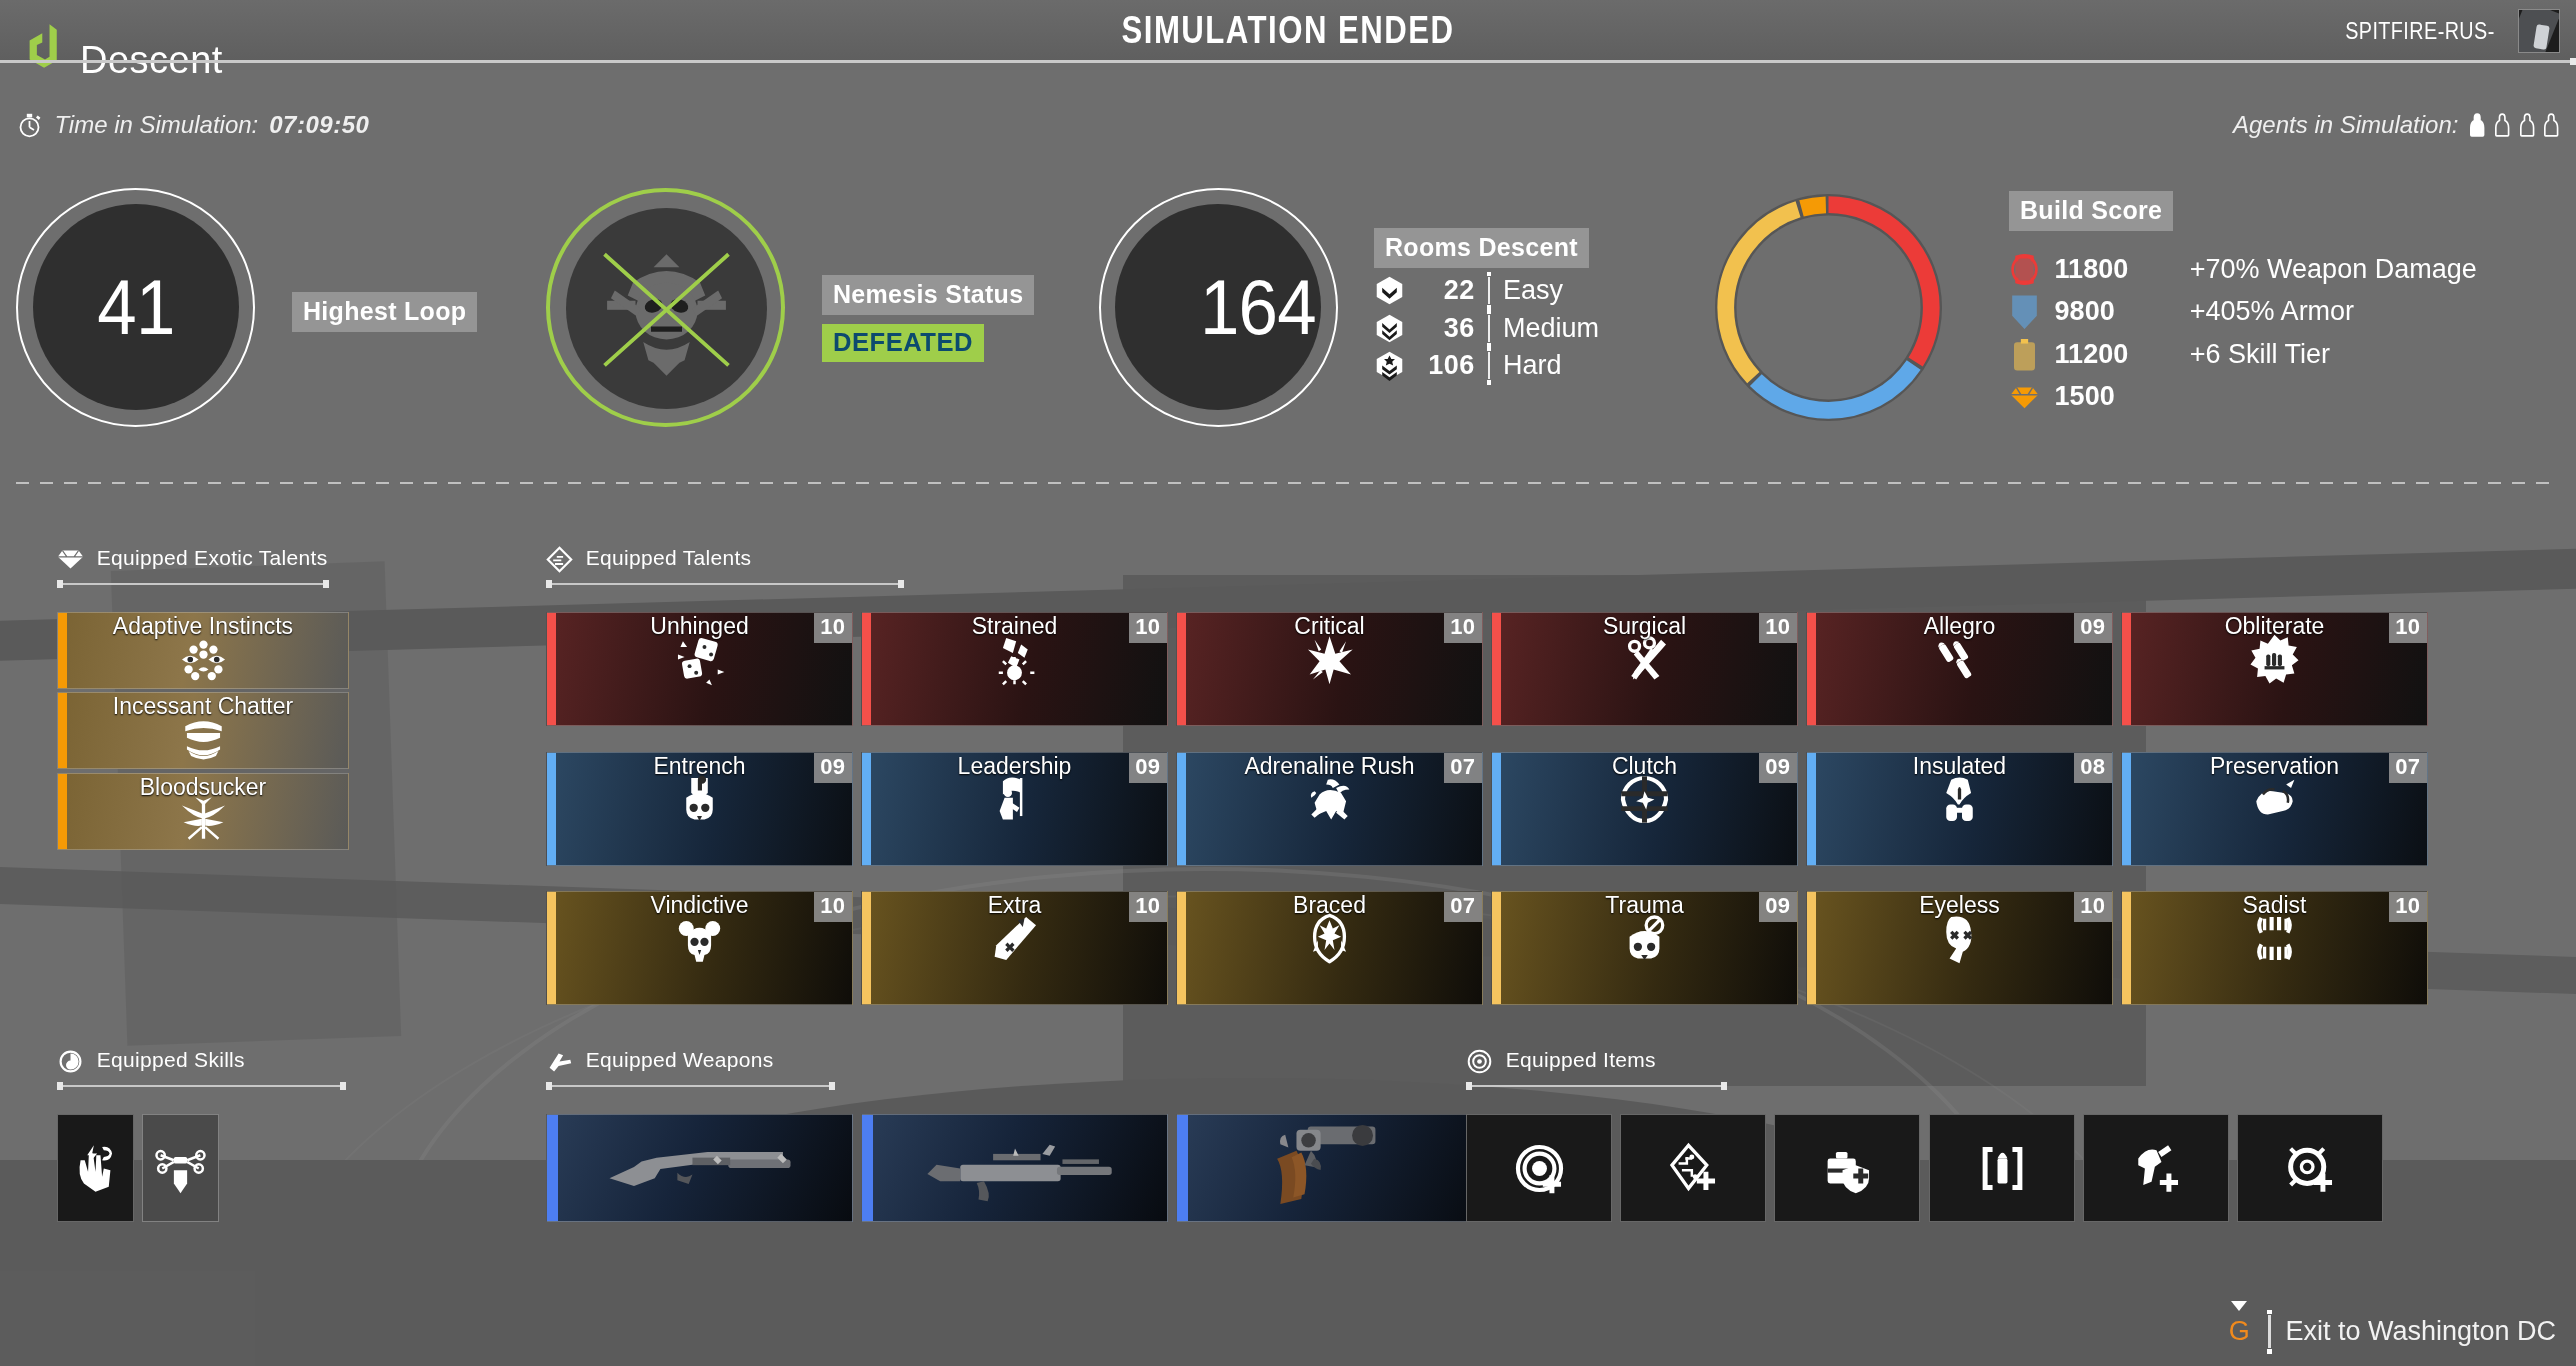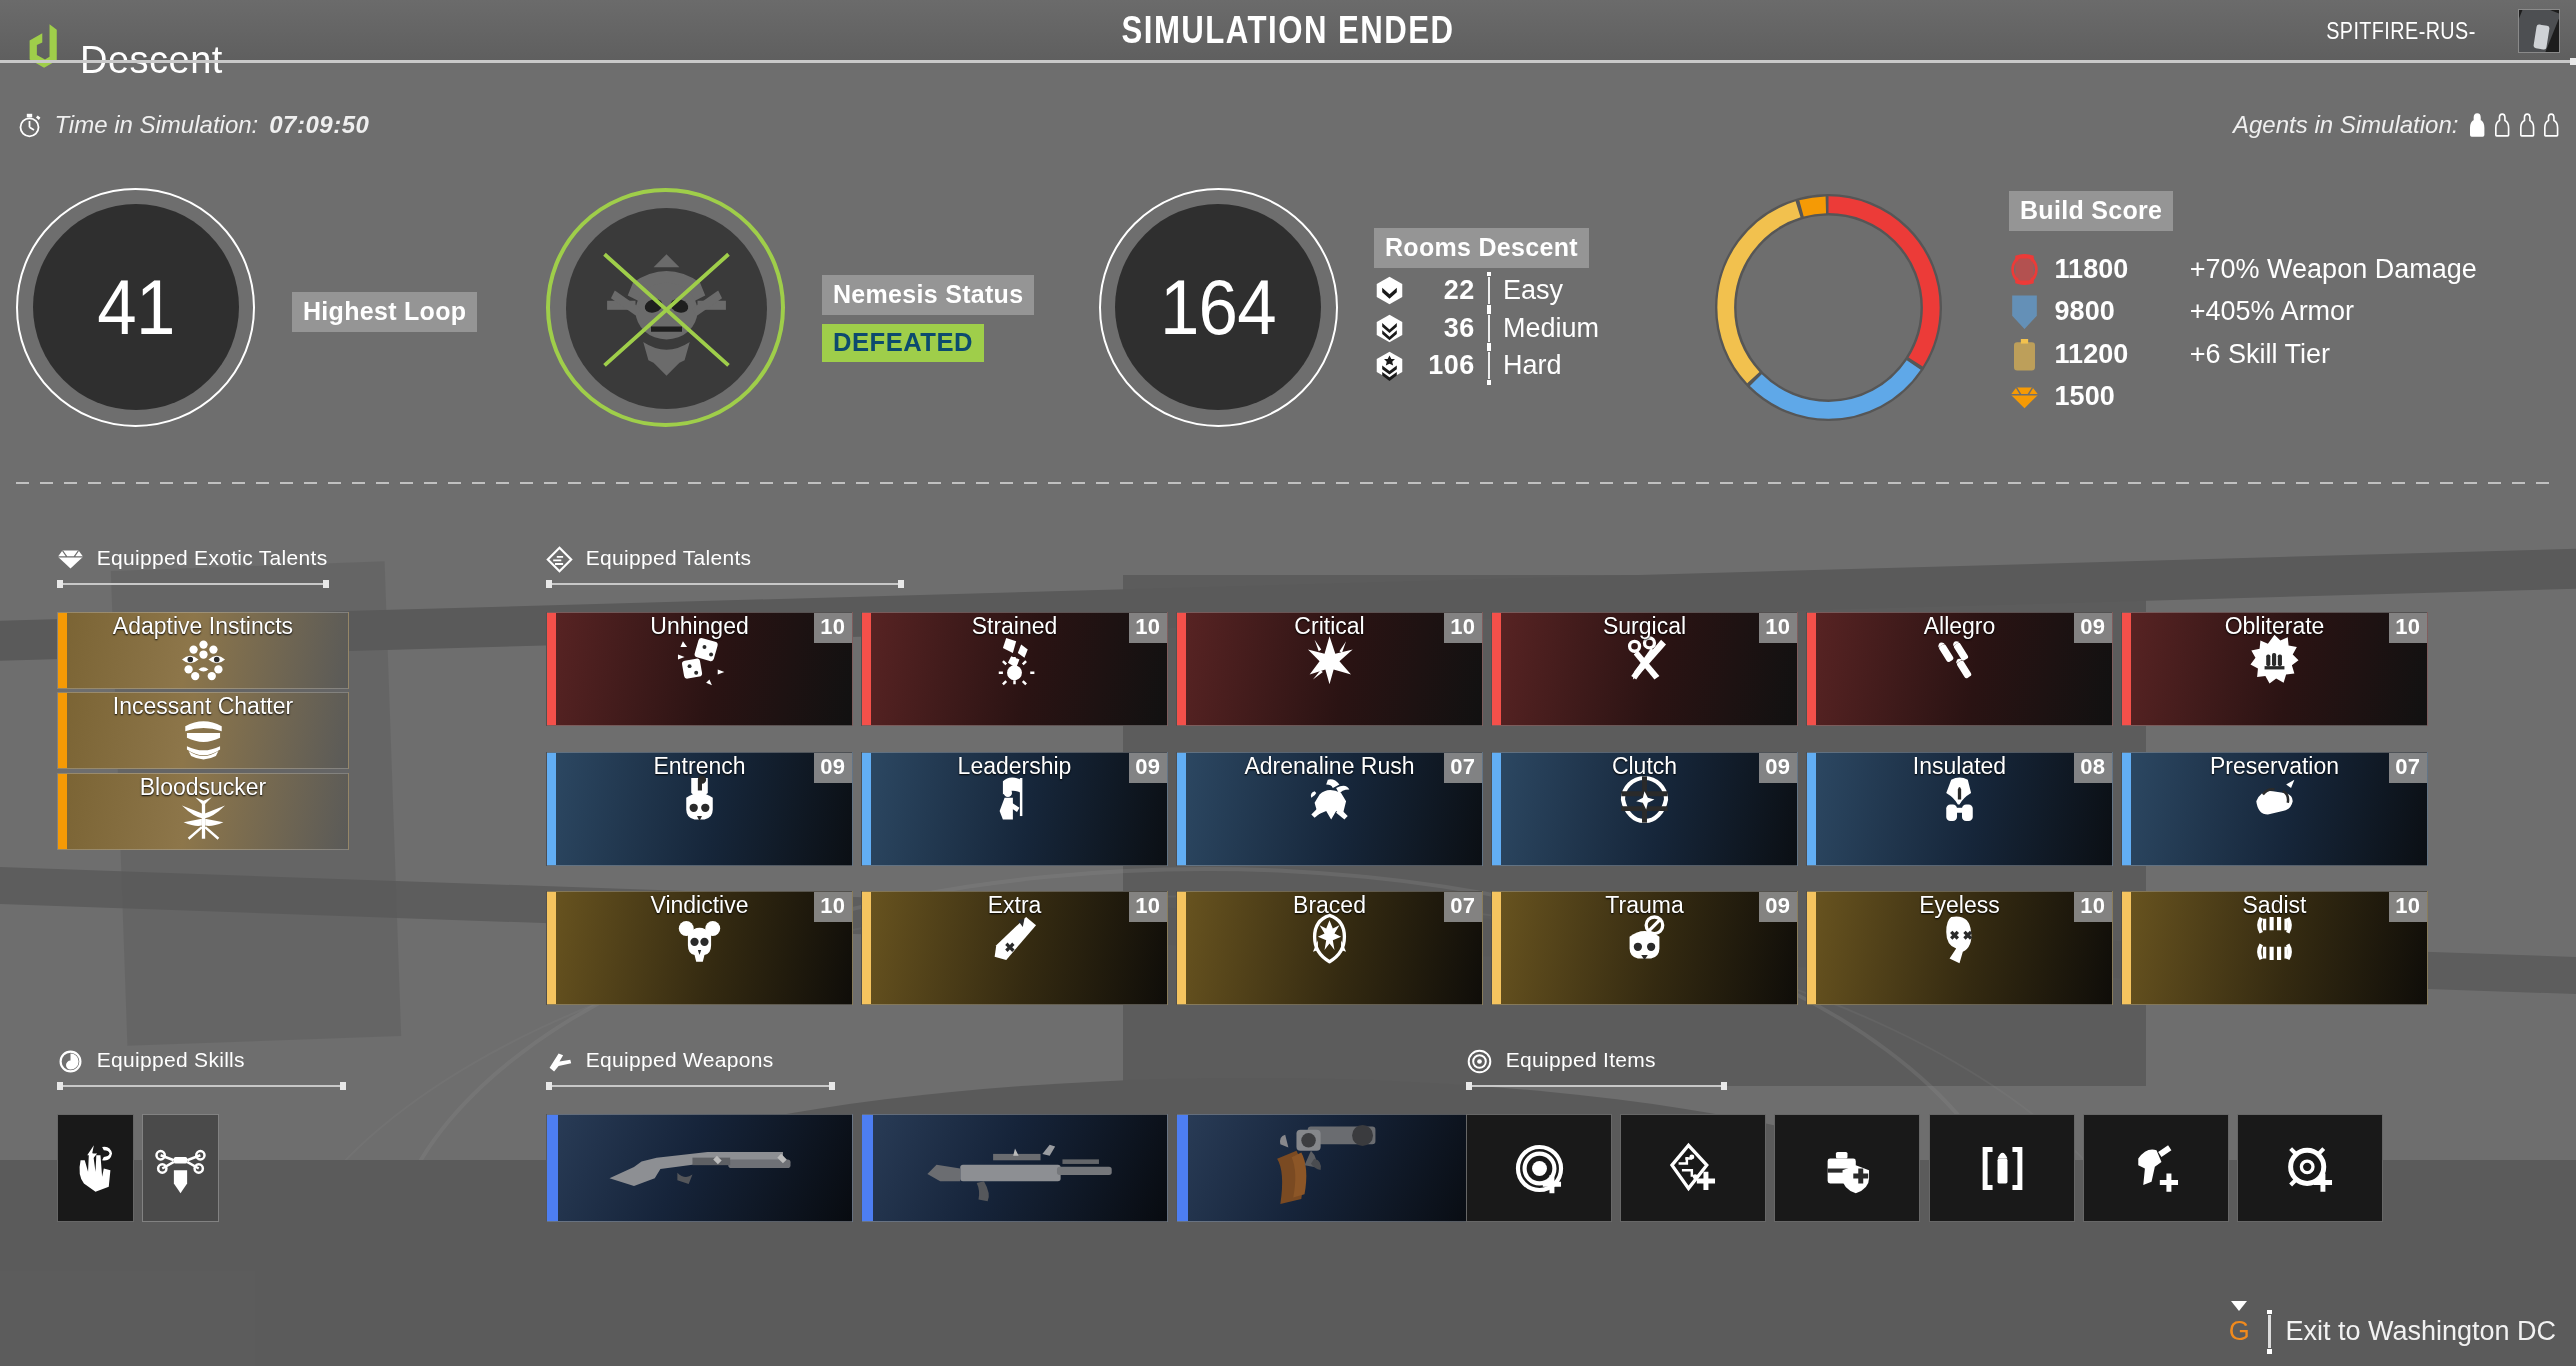--- a/index.html
+++ b/index.html
@@ -32,21 +32,21 @@
   
   .header { position:absolute; left:0; top:0; width:2576px; height:60px;
             background:linear-gradient(180deg,#6b6b6b 0%,#5f5f5f 100%); }
   .hdr-left { position:absolute; left:25.6px; top:9px; display:flex; align-items:center; gap:16.4px; }
   .logo { width:38px; height:44px; }
   .app-title { font-size:38px; font-weight:300; letter-spacing:0.5px; color:#fff;margin-top:30px; }
   .hdr-title { position:absolute; left:0; top:0; width:2576px; height:60px;
                display:flex; align-items:center; justify-content:center;
                font-size:38px; font-weight:700; letter-spacing:1.8px;
                transform:scaleX(.82); }
-  .hdr-right { position:absolute; right:16.4px; top:9px; display:flex; align-items:center; gap:30px;}
+  .hdr-right { position:absolute; right:16.4px; top:9px; display:flex; align-items:center; gap:11px;}
   .uname { font-size:23px; letter-spacing:0.5px; transform:scaleX(.86); }
   .avatar { width:42px; height:44px; background:#1d1d1d; border:0.9px solid #8a8a8a;
             position:relative; overflow:hidden; }
   .avatar:before{ content:""; position:absolute; left:-5.5px; top:-5.5px; width:37px;height:64px;
             background:#4d4f52; transform:rotate(22deg);}
   .avatar:after{ content:""; position:absolute; left:16.4px; top:14.6px; width:12.8px;height:24px;
             background:#cfd2d6; transform:rotate(9deg); border-radius:2.7px;}
   .hdr-rule { position:absolute; left:0; top:60px; width:2576px; height:2.7px; background:#c9c9c9; }
   .hdr-rule:after{ content:""; position:absolute; right:0; top:-1.8px; width:6.4px;height:6.4px;background:#e9e9e9;}
 
@@ -72,21 +72,21 @@
 
   .chip { background:rgba(160,160,160,.78); padding:4.6px 11px 6.4px; font-size:25px; font-weight:700;
           display:inline-block; letter-spacing:0.3px; }
 
   .nem-ring { left:546px; top:14.6px; width:239px; height:239px; border:4.6px solid #9fce4a; }
   .nem-disc { left:566px; top:35px; width:201px; height:201px; background:#3a3a3a; overflow:hidden;}
   .defeated { background:#9fce4a; color:#0c4a6e; padding:3.7px 11px 5.5px; font-size:25.6px; font-weight:700;
               display:inline-block; letter-spacing:0.5px;}
 
   .rooms-ring { left:1099px; top:14.6px; width:239px; height:239px; border:2.7px solid #fff; }
-  .rooms-disc { left:1115px; top:31px; width:206px; height:206px; }
+  .rooms-disc { left:1115px; top:31px; width:206px; height:206px;justify-content:flex-end; }
 
   .kv { display:flex; align-items:center; gap:12.8px; font-size:27px; margin-top:6.4px; }
   .kv .num { font-weight:700; min-width:57px; text-align:right; letter-spacing:0.5px;}
   .kv .sep { width:2.7px; height:27px; background:#efefef; position:relative;}
   .kv .sep:before,.kv .sep:after{content:"";position:absolute;left:-0.9px;width:4.6px;height:4.6px;background:#fff;}
   .kv .sep:before{top:-5.5px;} .kv .sep:after{bottom:-5.5px;}
   .kv .lbl { font-weight:400; }
   .tierico { width:31px; height:31px; }
 
   .donut-wrap { position:absolute; left:1709px; top:14.6px; width:239px; height:239px; }

